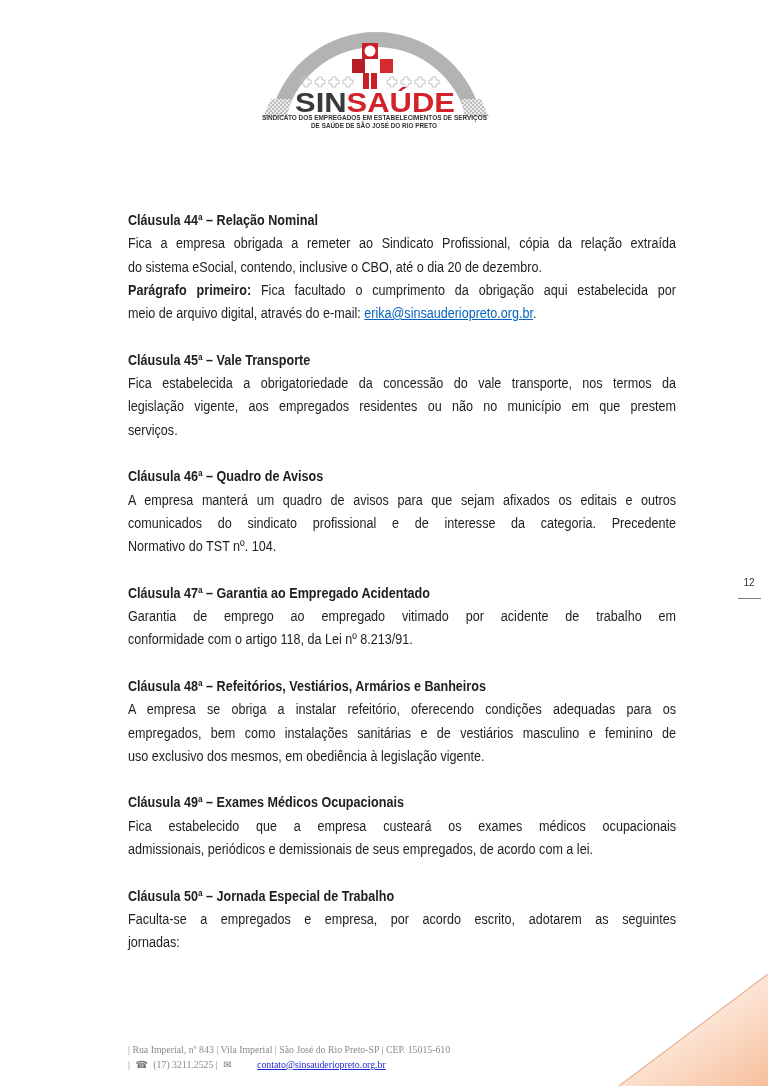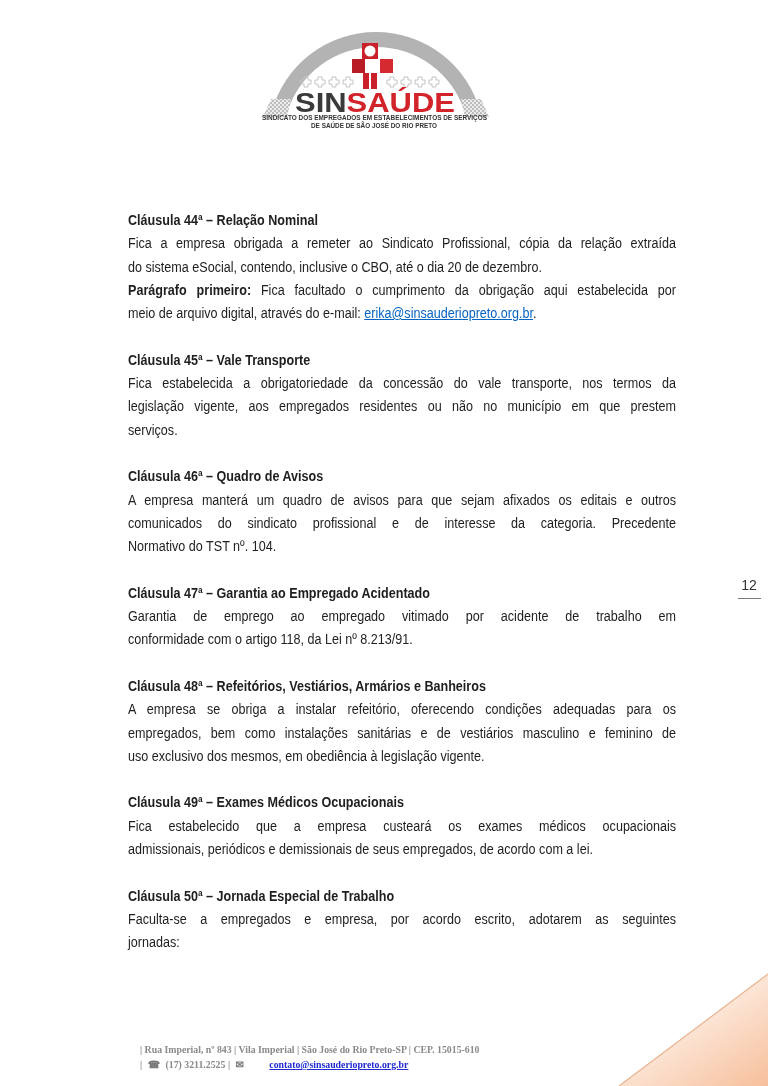--- a/index.html
+++ b/index.html
@@ -20,27 +20,27 @@
   .clause + .clause { margin-top: 23.3px; }
   .h { font-weight: bold; }
   .ln { white-space: normal; }
   .j { text-align: justify; text-align-last: justify; }
   .ln b { font-weight: bold; }
   .mail-link { color: #0563c1; text-decoration: underline; }
 
   .page-num {
     position: absolute; left: 736px; top: 577px; width: 26px;
     text-align: center; font-family: "Liberation Sans", sans-serif;
-    font-size: 14px; color: #333;
+    font-size: 10px; color: #333;
   }
   .page-num-rule { position: absolute; left: 738px; top: 598px; width: 23px; height: 1px; background: #7a7a7a; }
 
   .footer {
-    position: absolute; left: 140px; top: 1042px;
-    font-family: "Liberation Serif", serif; font-weight: bold;
+    position: absolute; left: 128px; top: 1042px;
+    font-family: "Liberation Serif", serif; font-weight: normal;
     font-size: 9.8px; line-height: 15px; color: #8a8a8a; white-space: nowrap;
   }
   .footer .icon { display: inline-block; font-size: 10px; margin: 0 3px; color: #7a7a7a; }
   .footer .foot-mail { color: #1f2bd1; text-decoration: underline; margin-left: 20px; }
 
   .corner { position: absolute; left: 0; top: 0; }
 </style>
 </head>
 <body>
 

